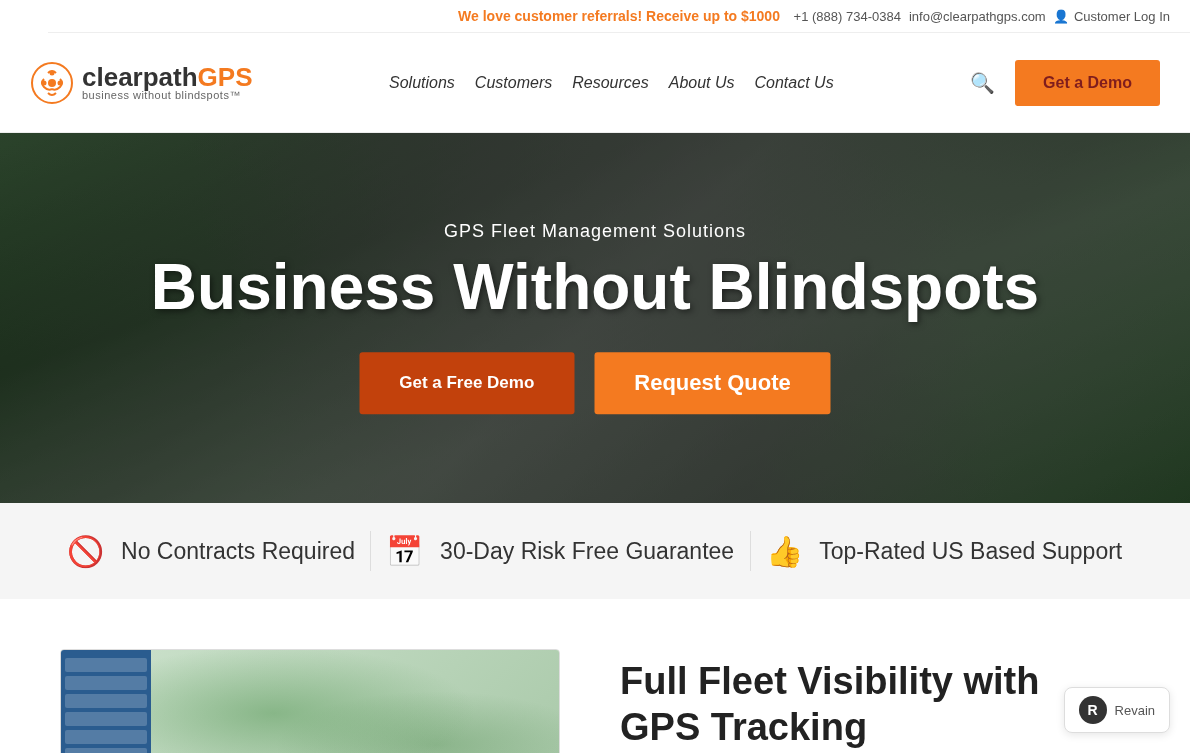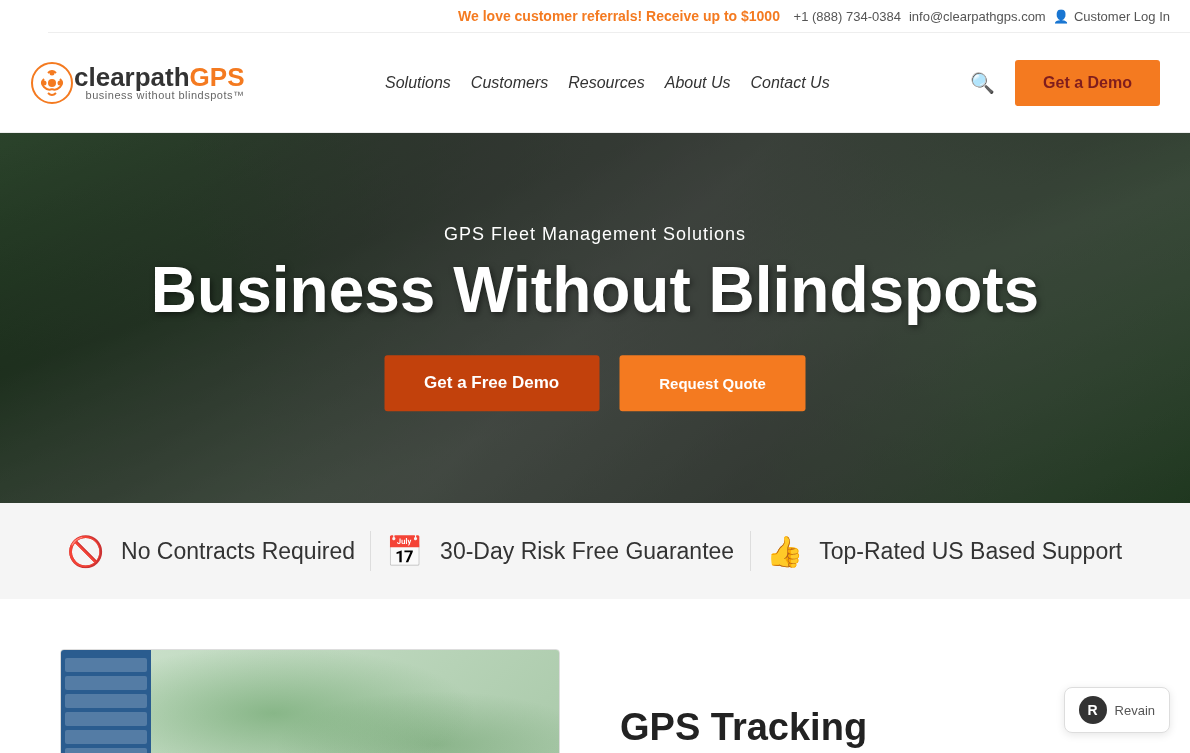--- a/index.html
+++ b/index.html
@@ -50,22 +50,21 @@
       padding: 0 30px;
       display: flex;
       align-items: center;
       justify-content: space-between;
       height: 100px;
       border-bottom: 1px solid #eee;
     }
     .logo {
       display: flex;
       align-items: center;
-      gap: 0;
-      text-align: right;
+      gap: 8px;
     }
     .logo-text {
       display: flex;
       flex-direction: column;
       line-height: 1;
     }
     .logo-main {
       font-size: 26px;
       font-weight: bold;
       color: #333;
@@ -176,21 +175,21 @@
       font-size: 17px;
       font-weight: 700;
       cursor: pointer;
       border-radius: 3px;
     }
     .hero-btn-secondary {
       background: #f47a20;
       color: #fff;
       border: none;
       padding: 18px 40px;
-      font-size: 15px;
+      font-size: 22px;
       font-weight: 700;
       cursor: pointer;
       border-radius: 3px;
     }
 
     
     .features-bar {
       background: #f5f5f5;
       padding: 28px 60px;
       display: flex;
@@ -404,21 +403,21 @@
         <div class="sidebar-panel-row"></div>
       </div>
       <div class="main-panel">
         <div class="map-overlay"></div>
       </div>
     </div>
   </div>
 
   <div class="content-text">
     <h2 class="content-heading">
-      <br>
+      <span>Full Fleet Visibility with</span><br>
       <span>GPS Tracking</span>
     </h2>
 
   </div>
 </div>
 
 <div class="revain-badge">
   <div class="revain-icon">R</div>
   <span>Revain</span>
 </div>

